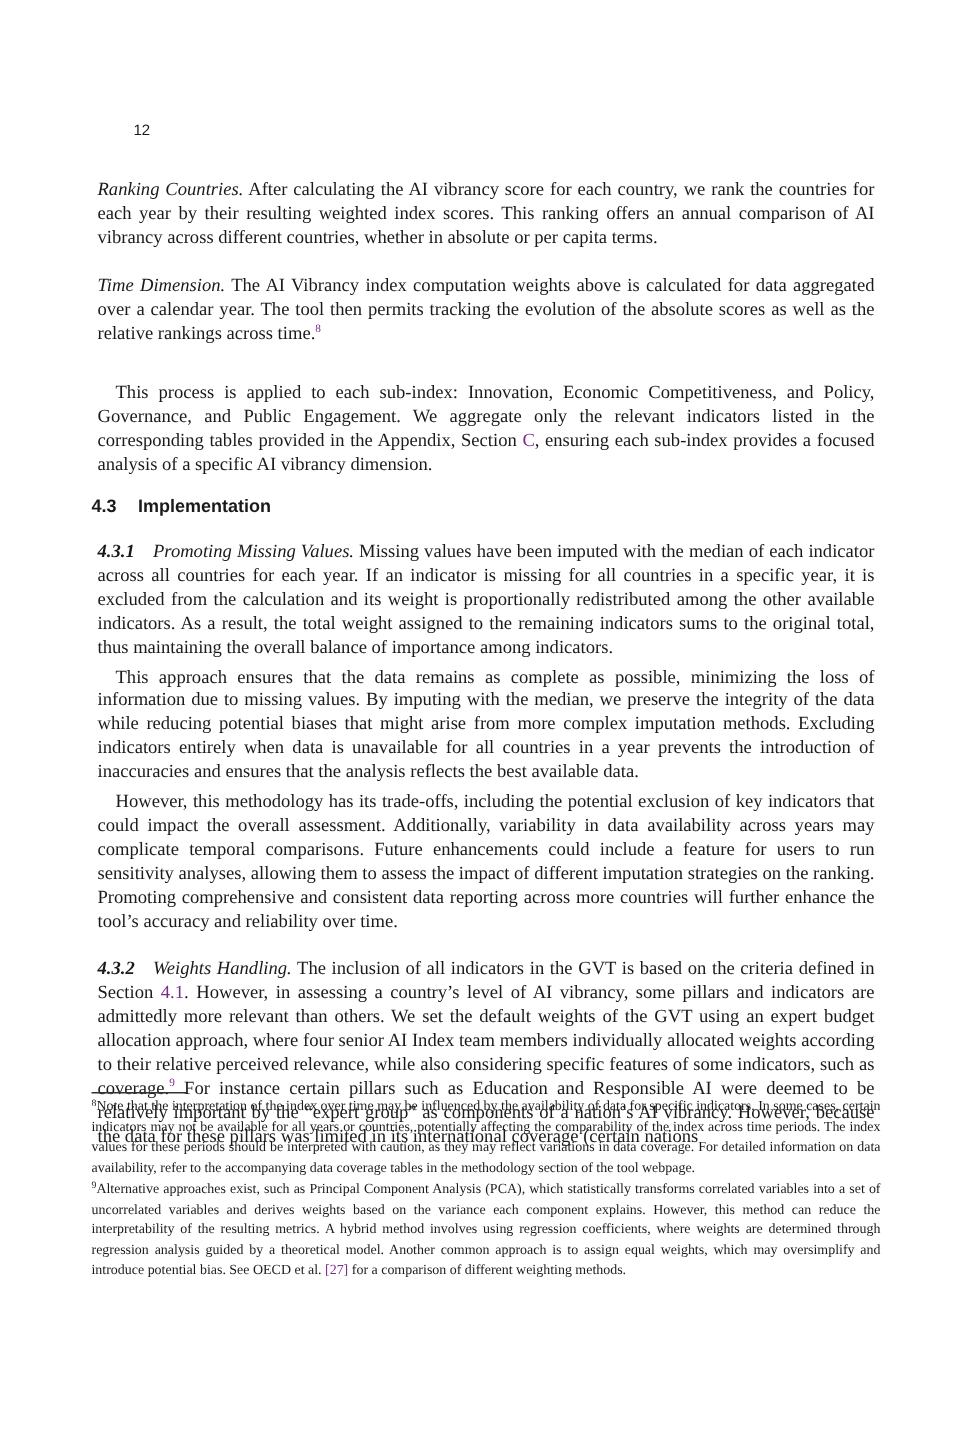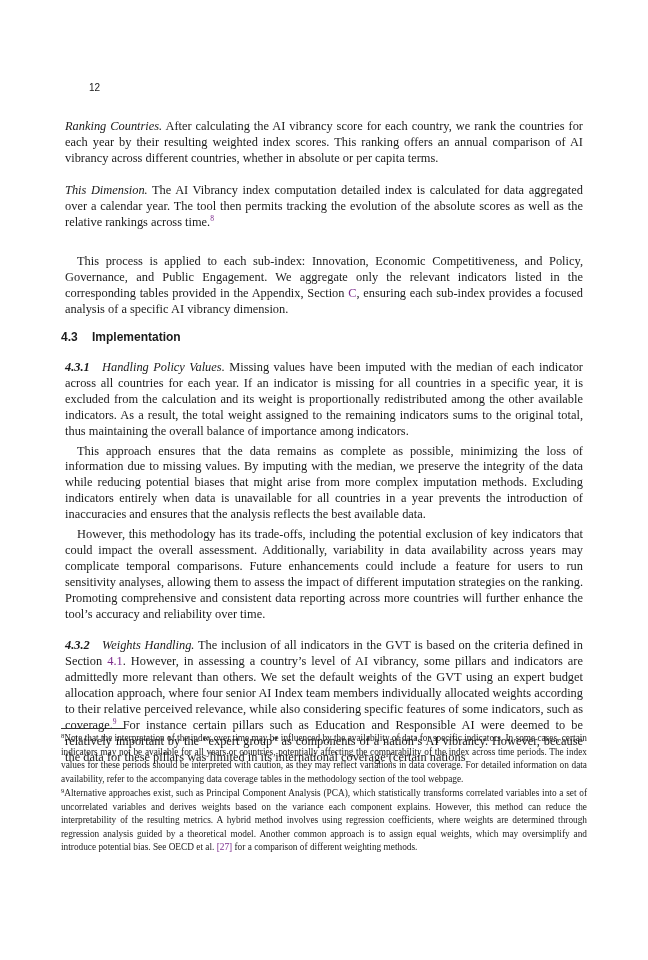--- a/index.html
+++ b/index.html
@@ -30,33 +30,33 @@
 
 <div class="page-number">12</div>
 
 <div class="body-text" style="top:115px;">
   <p>
     <span class="run-in">Ranking Countries.</span>
     <span>After calculating the AI vibrancy score for each country, we rank the countries for each year by their resulting weighted index scores. This ranking offers an annual comparison of AI vibrancy across different countries, whether in absolute or per capita terms.</span>
   </p>
   <div class="gap"></div>
   <p>
-    <span class="run-in">This Dimension.</span>
-    <span>The AI Vibrancy index computation detailed index is calculated for data aggregated over a calendar year. The tool then permits tracking the evolution of the absolute scores as well as the relative rankings across time.</span><sup class="fn">8</sup>
+    <span class="run-in">Time Dimension.</span>
+    <span>The AI Vibrancy index computation weights above is calculated for data aggregated over a calendar year. The tool then permits tracking the evolution of the absolute scores as well as the relative rankings across time.</span><sup class="fn">8</sup>
   </p>
   <div class="biggap"></div>
   <p class="indent">
     <span>This process is applied to each sub-index: Innovation, Economic Competitiveness, and Policy, Governance, and Public Engagement. We aggregate only the relevant indicators listed in the corresponding tables provided in the Appendix, Section </span><span class="link">C</span><span>, ensuring each sub-index provides a focused analysis of a specific AI vibrancy dimension.</span>
   </p>
   <div class="gap"></div>
   <div class="heading">
     <span class="num">4.3</span><span>Implementation</span>
   </div>
   <p>
-    <span class="subnum">4.3.1</span><span class="run-in">Handling Policy Values.</span>
+    <span class="subnum">4.3.1</span><span class="run-in">Promoting Missing Values.</span>
     <span>Missing values have been imputed with the median of each indicator across all countries for each year. If an indicator is missing for all countries in a specific year, it is excluded from the calculation and its weight is proportionally redistributed among the other available indicators. As a result, the total weight assigned to the remaining indicators sums to the original total, thus maintaining the overall balance of importance among indicators.</span>
   </p>
   <p class="indent">This approach ensures that the data remains as complete as possible, minimizing the loss of information due to missing values. By imputing with the median, we preserve the integrity of the data while reducing potential biases that might arise from more complex imputation methods. Excluding indicators entirely when data is unavailable for all countries in a year prevents the introduction of inaccuracies and ensures that the analysis reflects the best available data.</p>
   <p class="indent">However, this methodology has its trade-offs, including the potential exclusion of key indicators that could impact the overall assessment. Additionally, variability in data availability across years may complicate temporal comparisons. Future enhancements could include a feature for users to run sensitivity analyses, allowing them to assess the impact of different imputation strategies on the ranking. Promoting comprehensive and consistent data reporting across more countries will further enhance the tool’s accuracy and reliability over time.</p>
   <div class="gap"></div>
   <p>
     <span class="subnum">4.3.2</span><span class="run-in">Weights Handling.</span>
     <span>The inclusion of all indicators in the GVT is based on the criteria defined in Section </span><span class="link">4.1</span><span>. However, in assessing a country’s level of AI vibrancy, some pillars and indicators are admittedly more relevant than others. We set the default weights of the GVT using an expert budget allocation approach, where four senior AI Index team members individually allocated weights according to their relative perceived relevance, while also considering specific features of some indicators, such as coverage.</span><sup class="fn">9</sup><span> For instance certain pillars such as Education and Responsible AI were deemed to be relatively important by the “expert group” as components of a nation’s AI vibrancy. However, because the data for these pillars was limited in its international coverage (certain nations</span>
   </p>
 </div>

